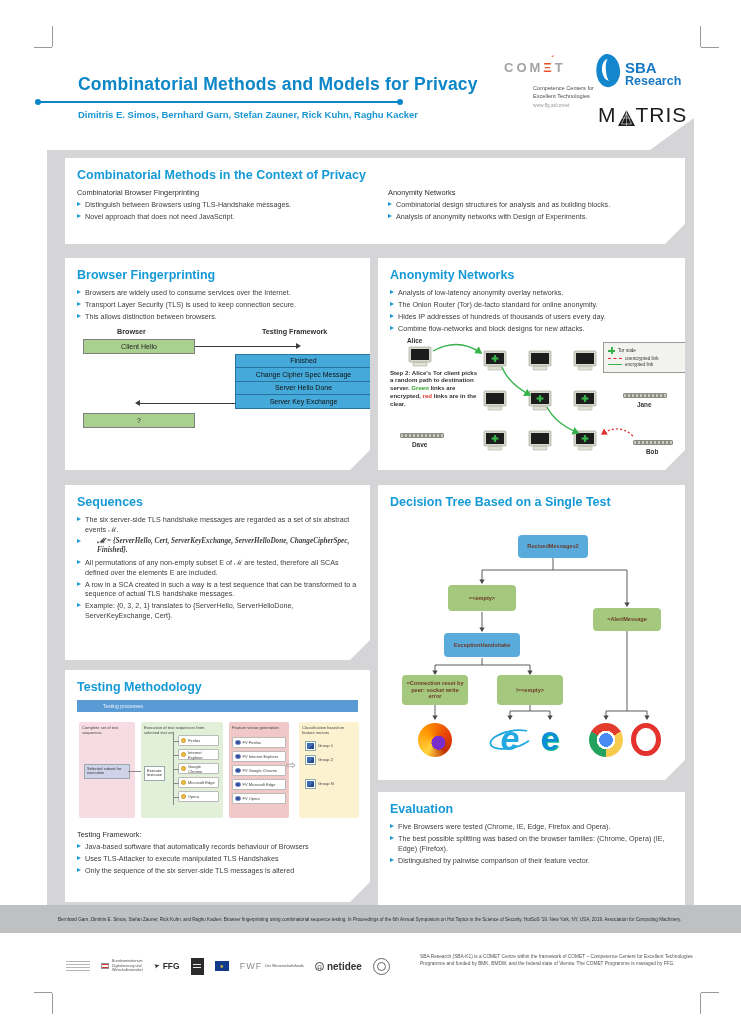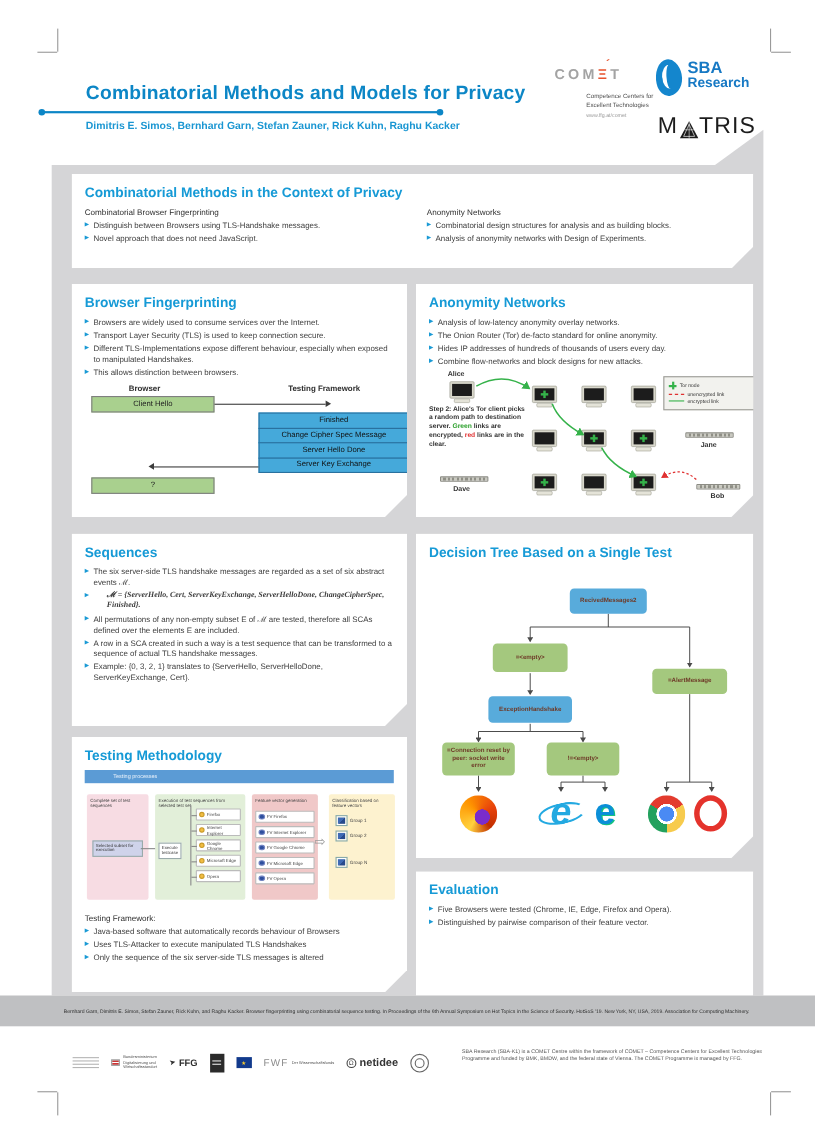--- a/index.html
+++ b/index.html
@@ -15,21 +15,21 @@
   .rule { position:absolute; left:38px; top:101px; width:362px; height:1.6px; background:#0c86c6; }
   .rule-dot { position:absolute; top:98.5px; width:6px; height:6px; border-radius:50%; background:#0c86c6; }
   .authors { position:absolute; left:78px; top:109px; font-size:9.5px; font-weight:bold; color:#1a96d2; }
 
   
   .comet { position:absolute; left:504px; top:60px; font-size:13px; letter-spacing:3px; color:#a3a3a3; font-weight:bold; }
   .comet .e { color:#e8542f; position:relative; }
   .comet .acc { position:absolute; left:47px; top:-7px; color:#e8542f; font-size:11px; letter-spacing:0; }
   .comet-tag { position:absolute; left:533px; top:85px; font-size:5.6px; color:#4f4f4f; white-space:pre-line; line-height:1.35; }
   .comet-url { position:absolute; left:533px; top:103px; font-size:4.8px; color:#9a9a9a; }
-  .sba { position:absolute; left:596px; top:54px; display:flex; gap:5px; align-items:flex-start; }
+  .sba { position:absolute; left:596px; top:54px; display:flex; gap:5px; align-items:flex-end; }
   .sba-blob { width:24px; height:33px; background:#1486cd; border-radius:55% 45% 58% 42%/60% 48% 52% 40%; position:relative; transform:rotate(-12deg); }
   .sba-blob:after { content:""; position:absolute; left:6px; top:5px; width:10px; height:22px; border-radius:50%; border-left:4px solid #fff; transform:rotate(8deg); }
   .sba-txt { font-weight:bold; color:#1779c4; line-height:1; }
   .sba-l1 { font-size:15px; }
   .sba-l2 { font-size:12.5px; }
   .matris { position:absolute; left:598px; top:103px; font-size:21px; color:#1c1c1c; letter-spacing:1px; display:flex; align-items:flex-end; }
   .matris svg { margin:0 1px 1px 1px; }
 
   
   .band { position:absolute; left:47px; top:150px; width:647px; height:755px; background:#d5d5d7; }
@@ -217,24 +217,20 @@
 
   <div class="card" style="left:65px;top:258px;width:305px;height:212px;">
     <div class="sec-h">Browser Fingerprinting</div>
     <div class="bullet">
         <span class="tri"></span>
         <span class="bt">Browsers are widely used to consume services over the Internet.</span>
       </div>
     <div class="bullet">
         <span class="tri"></span>
         <span class="bt">Transport Layer Security (TLS) is used to keep connection secure.</span>
-      </div>
-    <div class="bullet">
-        <span class="tri"></span>
-        <span class="bt">Different TLS-Implementations expose different behaviour, especially when exposed to manipulated Handshakes.</span>
       </div>
     <div class="bullet">
         <span class="tri"></span>
         <span class="bt">This allows distinction between browsers.</span>
       </div>
     <div class="fp-diag">
       <span class="fp-lab" style="left:40px;top:0;">Browser</span>
       <span class="fp-lab" style="left:185px;top:0;">Testing Framework</span>
       <div class="gbox" style="left:6px;top:12px;width:112px;height:15px;">Client Hello</div>
       <div class="hline" style="left:118px;top:19px;width:101px;"></div>
@@ -490,20 +486,24 @@
   </div>
 
   <div class="card" style="left:378px;top:792px;width:307px;height:138px;">
     <div class="sec-h">Evaluation</div>
     <div class="bullet">
         <span class="tri"></span>
         <span class="bt">Five Browsers were tested (Chrome, IE, Edge, Firefox and Opera).</span>
       </div>
     <div class="bullet">
         <span class="tri"></span>
+        <span class="bt">The best possible splitting was based on the browser families: (Chrome, Opera) (IE, Edge) (Firefox).</span>
+      </div>
+    <div class="bullet">
+        <span class="tri"></span>
         <span class="bt">Distinguished by pairwise comparison of their feature vector.</span>
       </div>
   </div>
 
   <div class="citation-bar">
       <span>Bernhard Garn, Dimitris E. Simos, Stefan Zauner, Rick Kuhn, and Raghu Kacker. Browser fingerprinting using combinatorial sequence testing. In Proceedings of the 6th Annual Symposium on Hot Topics in the Science of Security. HotSoS '19. New York, NY, USA, 2019. Association for Computing Machinery.</span>
     </div>
 
   <div class="f-logos">
     <div class="lg">

